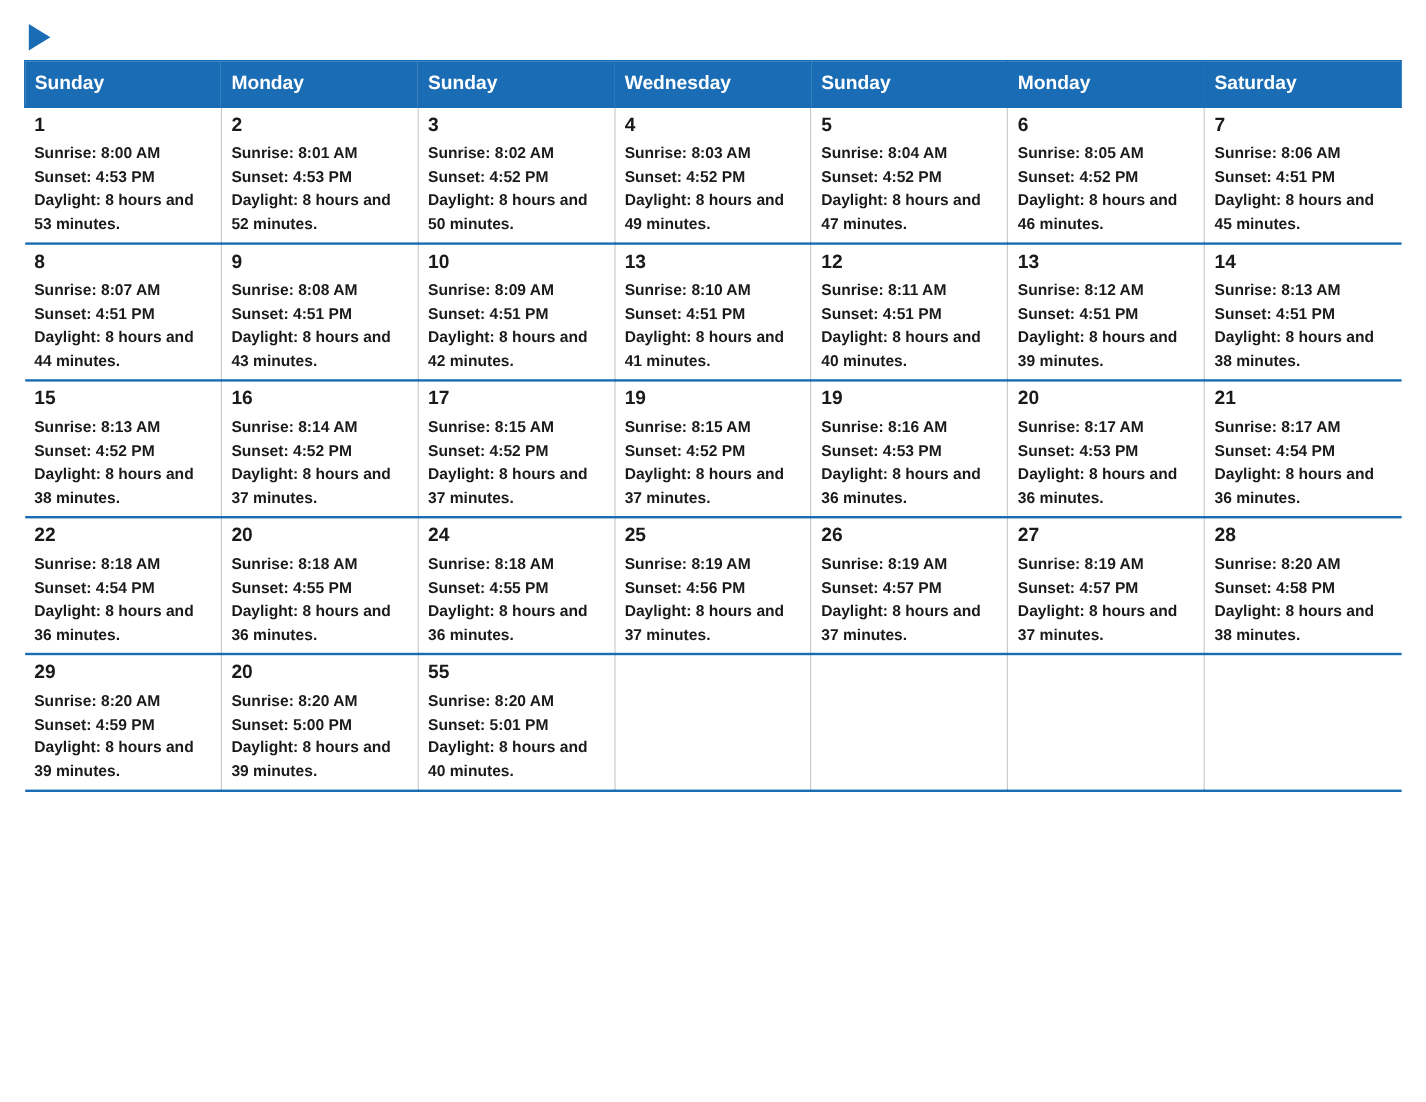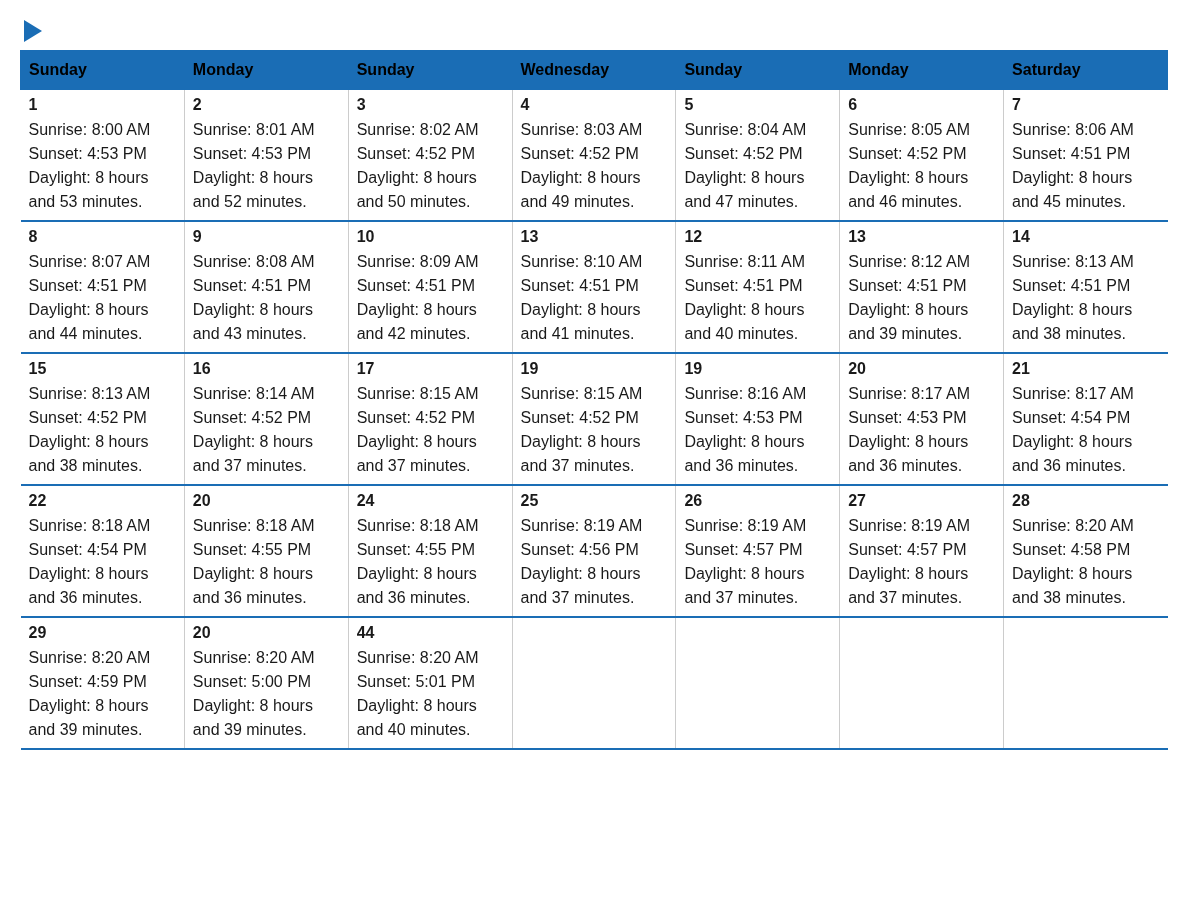--- a/index.html
+++ b/index.html
@@ -35,21 +35,21 @@
       color: #333;
       margin-top: 4px;
     }
     table {
       width: 100%;
       border-collapse: collapse;
       margin-top: 10px;
     }
     thead tr th {
       background-color: #1a6db5;
-      color: #000000;
+      color: #ffffff;
       padding: 10px 8px;
       font-size: 16px;
       font-weight: bold;
       text-align: left;
       border: 1px solid #1a6db5;
     }
     tbody tr {
       border-bottom: 2px solid #1a6db5;
     }
     tbody tr td {
@@ -64,23 +64,24 @@
     tbody tr td:last-child {
       border-right: none;
     }
     .day-num {
       font-size: 16px;
       font-weight: bold;
       display: block;
       margin-bottom: 4px;
     }
     .day-info {
-      font-size: 16px;
+      font-size: 13px;
       line-height: 1.5;
       color: #1a1a1a;
+      font-weight: bold;
     }
     .empty-cell {
       background: #fff;
     }
     .logo-wrapper {
       display: flex;
       align-items: center;
       gap: 0px;
     }
     .general-text {
@@ -253,21 +254,21 @@
       <tr>
         <td>
           <span class="day-num">29</span>
           <div class="day-info">Sunrise: 8:20 AM<br>Sunset: 4:59 PM<br>Daylight: 8 hours and 39 minutes.</div>
         </td>
         <td>
           <span class="day-num">20</span>
           <div class="day-info">Sunrise: 8:20 AM<br>Sunset: 5:00 PM<br>Daylight: 8 hours and 39 minutes.</div>
         </td>
         <td>
-          <span class="day-num">44</span>
+          <span class="day-num">55</span>
           <div class="day-info">Sunrise: 8:20 AM<br>Sunset: 5:01 PM<br>Daylight: 8 hours and 40 minutes.</div>
         </td>
         <td class="empty-cell"></td>
         <td class="empty-cell"></td>
         <td class="empty-cell"></td>
         <td class="empty-cell"></td>
       </tr>
     </tbody>
 </table>
 

